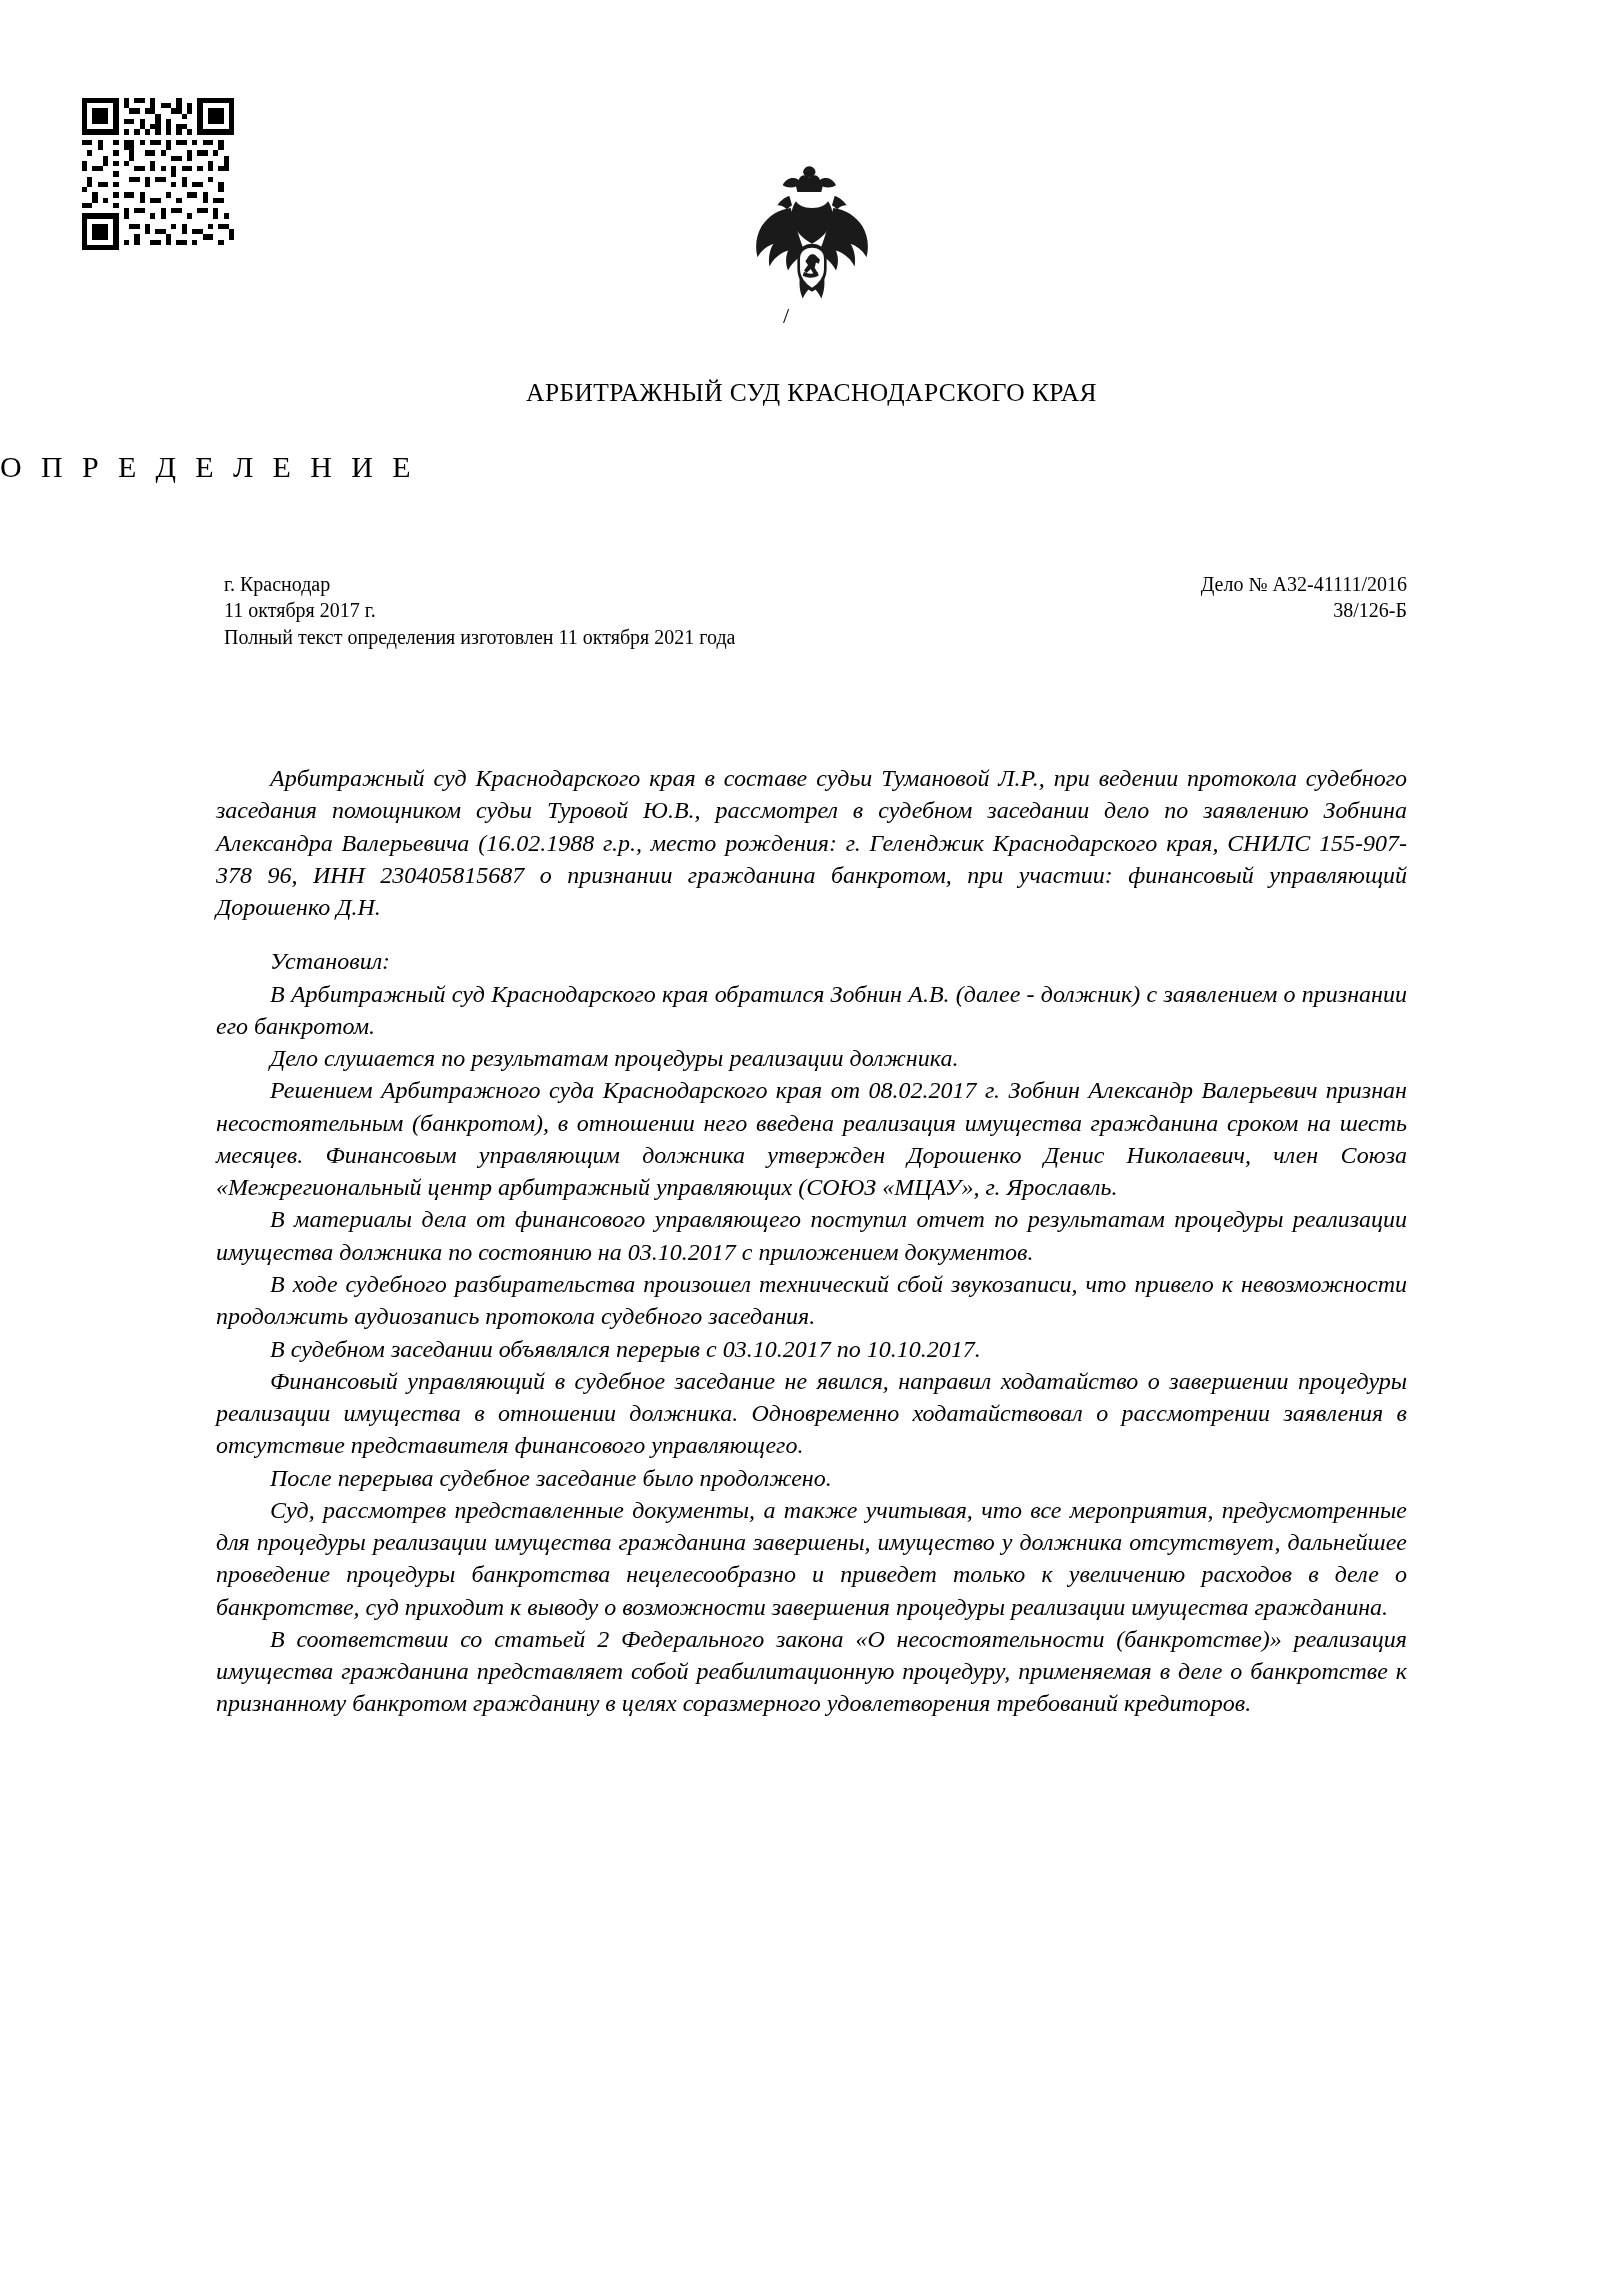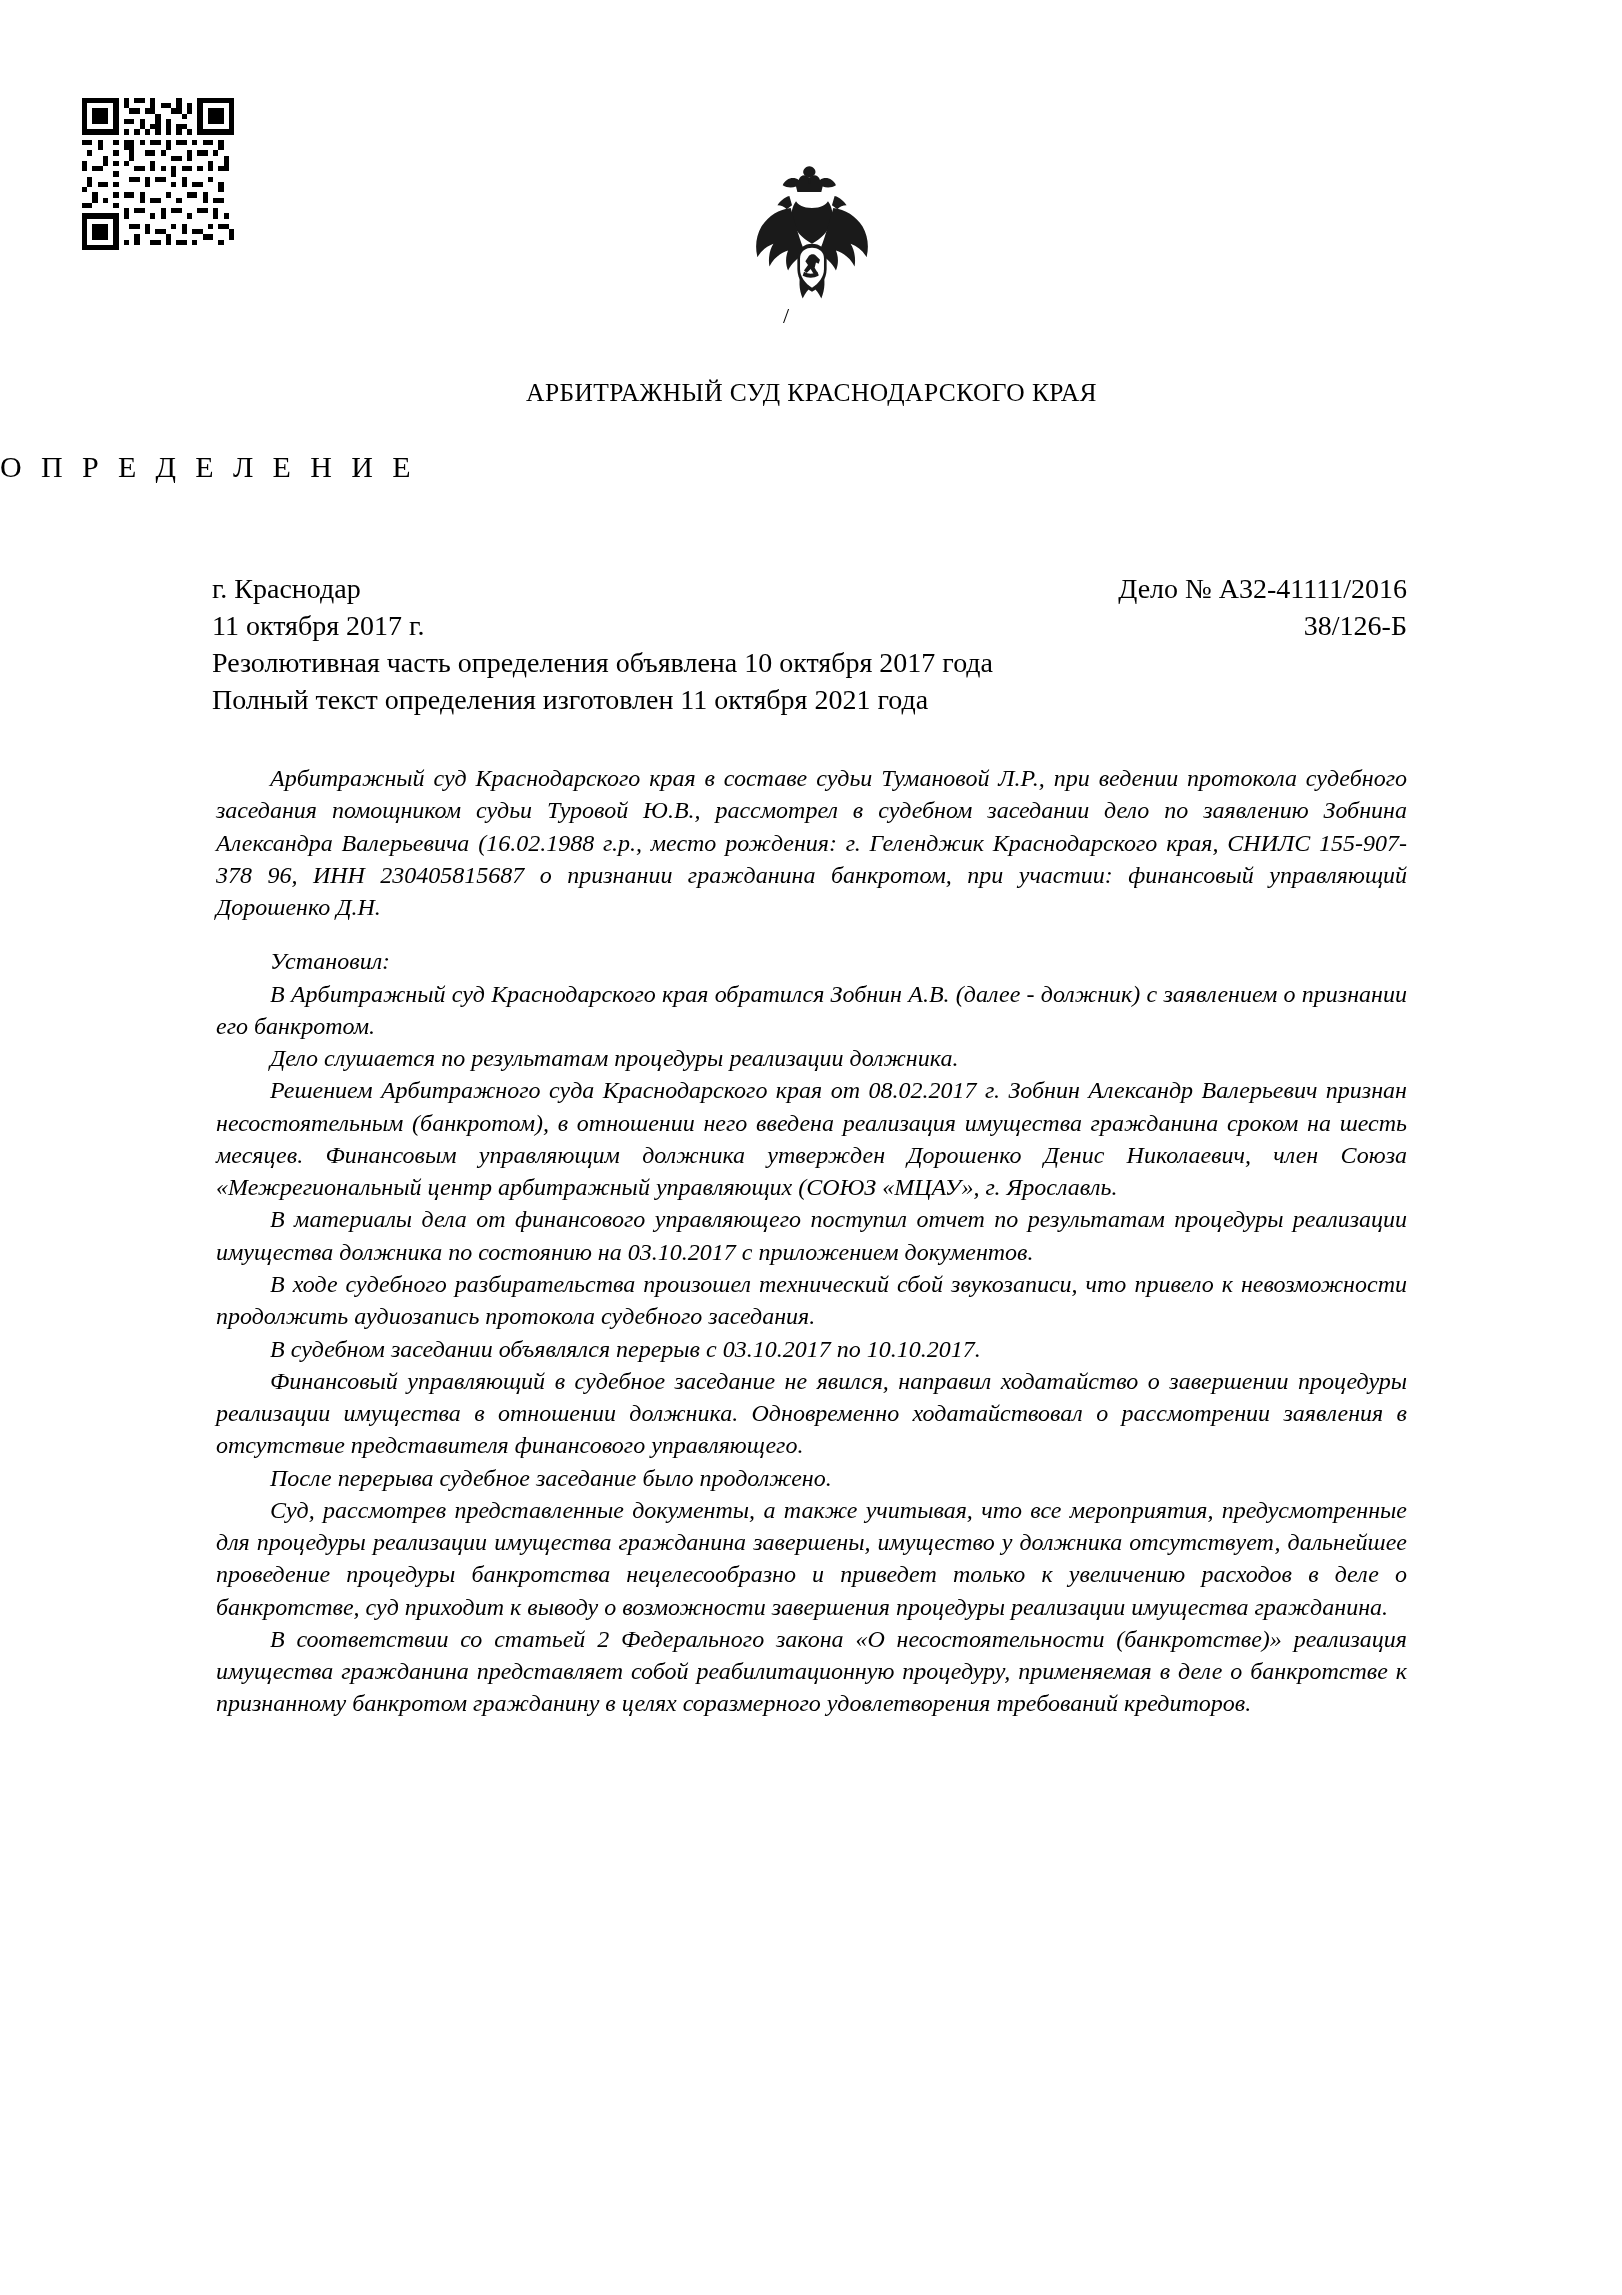--- a/index.html
+++ b/index.html
@@ -61,24 +61,24 @@
     left: 0;
     right: 0;
     top: 450px;
     font-size: 30px;
     letter-spacing: 5.9px;
   }
 
   
   .meta {
     position: absolute;
-    left: 212px;
+    left: 224px;
     right: 216px;
     top: 571px;
-    font-size: 28px;
+    font-size: 20px;
     line-height: 1.32;
   }
   .meta-row {
     display: flex;
     justify-content: space-between;
     align-items: baseline;
   }
   .meta-left { text-align: left; }
   .meta-right { text-align: right; }
   .meta-line { display: block; }
@@ -280,21 +280,20 @@
 
   <div class="meta">
     <div class="meta-row">
       <span class="meta-left">г. Краснодар</span>
       <span class="meta-right">Дело № А32-41111/2016</span>
     </div>
     <div class="meta-row">
       <span class="meta-left">11 октября 2017 г.</span>
       <span class="meta-right">38/126-Б</span>
     </div>
-    <div class="meta-line">Резолютивная часть определения объявлена 10 октября 2017 года</div>
     <div class="meta-line">Полный текст определения изготовлен 11 октября 2021 года</div>
   </div>
 
   <div class="body">
     <p>Арбитражный суд Краснодарского края в составе судьи Тумановой Л.Р., при ведении протокола судебного заседания помощником судьи Туровой Ю.В., рассмотрел в судебном заседании дело по заявлению Зобнина Александра Валерьевича (16.02.1988 г.р., место рождения: г. Геленджик Краснодарского края, СНИЛС 155-907-378 96, ИНН 230405815687 о признании гражданина банкротом, при участии: финансовый управляющий Дорошенко Д.Н.</p>
     <div class="block-gap"></div>
     <p class="sub-head">Установил:</p>
     <p>В Арбитражный суд Краснодарского края обратился Зобнин А.В. (далее - должник) с заявлением о признании его банкротом.</p>
     <p>Дело слушается по результатам процедуры реализации должника.</p>
     <p>Решением Арбитражного суда Краснодарского края от 08.02.2017 г. Зобнин Александр Валерьевич признан несостоятельным (банкротом), в отношении него введена реализация имущества гражданина сроком на шесть месяцев. Финансовым управляющим должника утвержден Дорошенко Денис Николаевич, член Союза «Межрегиональный центр арбитражный управляющих (СОЮЗ «МЦАУ», г. Ярославль.</p>

